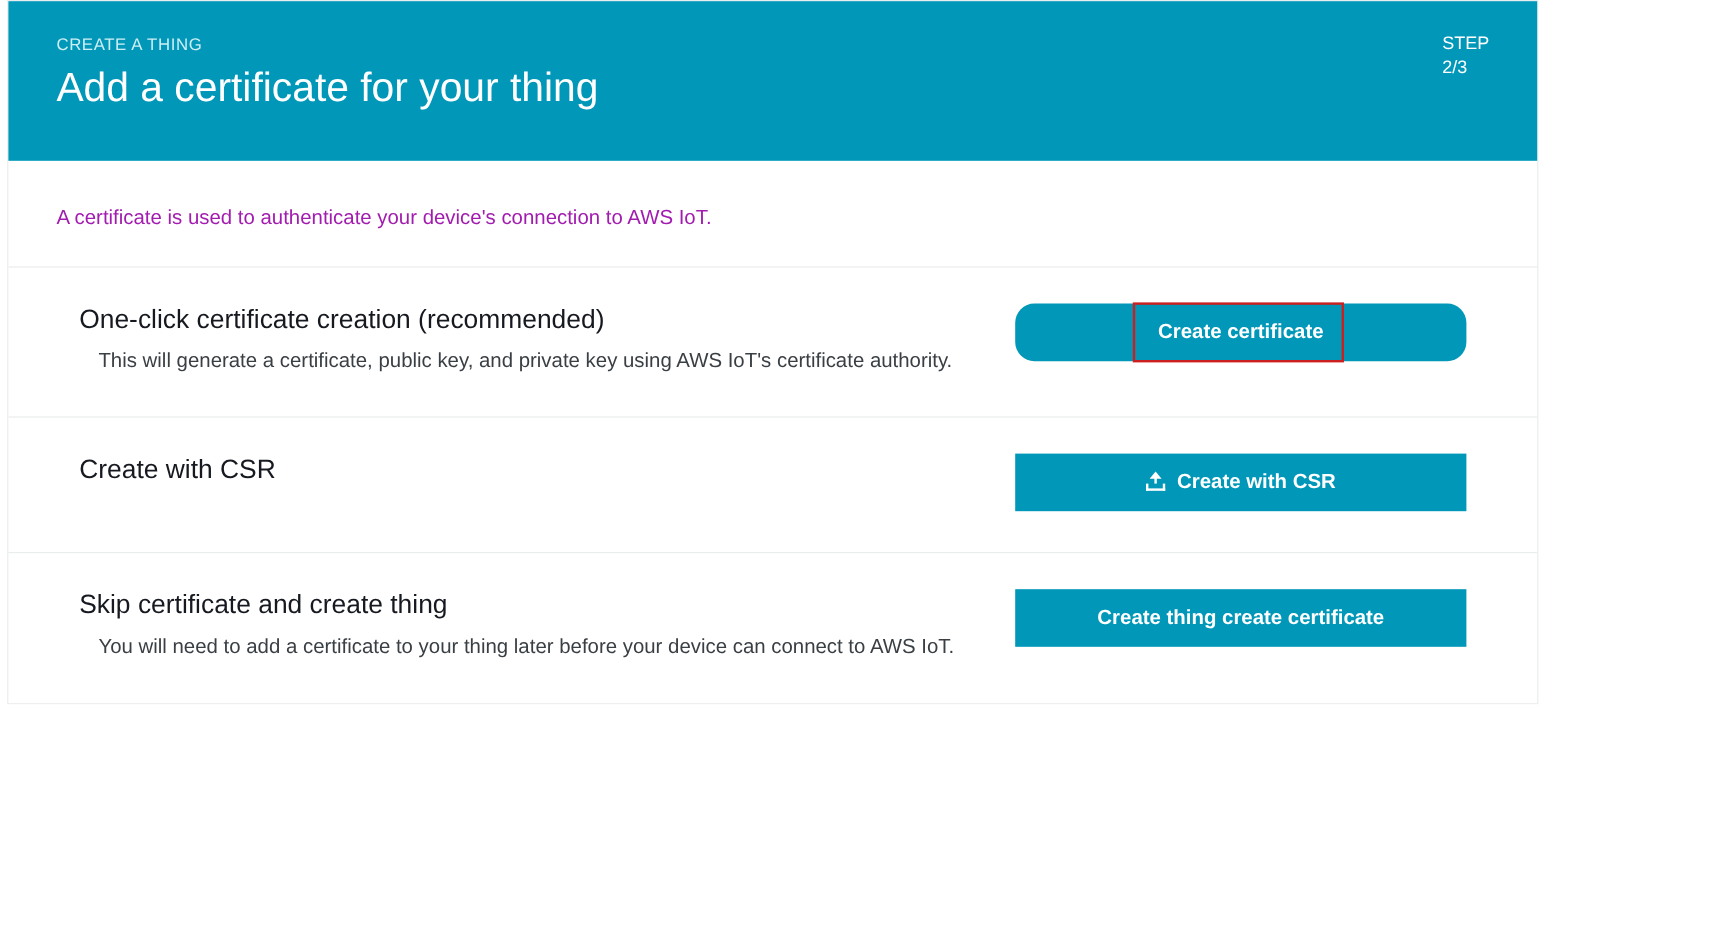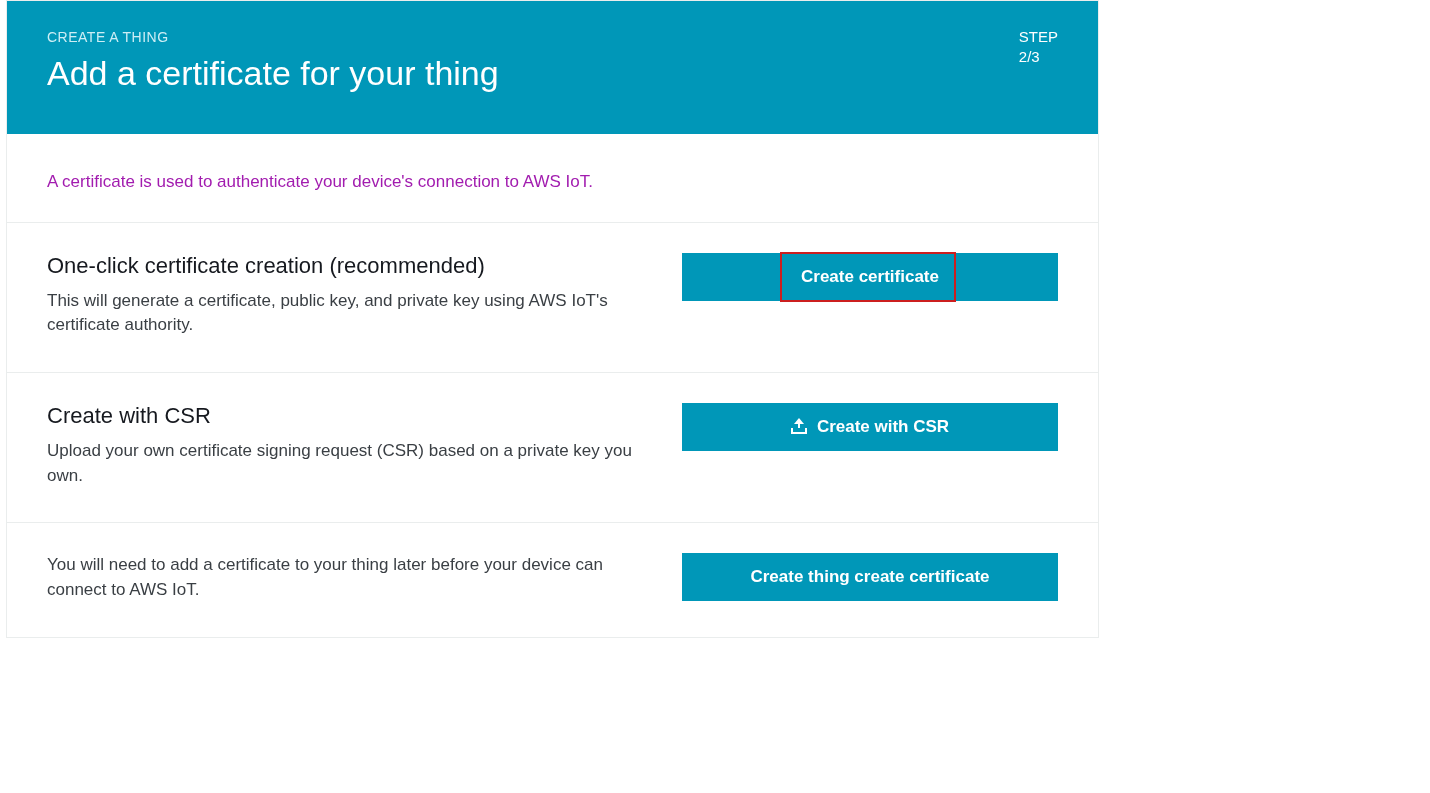--- a/index.html
+++ b/index.html
@@ -2,21 +2,21 @@
 <html><head>
 <meta charset="utf-8">
 <style>
   * { box-sizing: border-box; margin: 0; padding: 0; }
   body {
     font-family: "Amazon Ember", "Helvetica Neue", Helvetica, Arial, sans-serif;
     background: #ffffff;
     color: #16191f;
   }
   .page {
-    width: 1093px;
+    width: 1276px;
     margin-left: 6px;
     background: #ffffff;
     border: 1px solid #eaeded;
   }
   .header {
     background: #0097b8;
     color: #ffffff;
     padding: 28px 40px 40px 40px;
     position: relative;
   }
@@ -42,36 +42,37 @@
   }
   .intro {
     padding: 38px 40px 30px 40px;
     font-size: 17px;
     color: #a21caf;
   }
   .section {
     padding: 30px 40px 34px 40px;
     display: flex;
     align-items: flex-start;
-    justify-content: space-between;
+    justify-content: center;
     gap: 40px;
     border-top: 1px solid #eaeded;
   }
   .section:first-of-type { border-top: none; padding-top: 4px; }
   .section-text { flex: 1 1 auto; max-width: 740px; }
   .section-title {
     font-size: 22px;
     font-weight: 400;
     color: #16191f;
     margin-bottom: 10px;
   }
   .section-desc {
     font-size: 17px;
     color: #3a3f44;
     line-height: 1.45;
+    margin-left: 16px;
   }
   .section-action {
     flex: 0 0 376px;
     display: flex;
     flex-direction: column;
     align-items: stretch;
   }
   .btn {
     background: #0097b8;
     color: #ffffff;
@@ -79,21 +80,21 @@
     padding: 14px 10px;
     font-size: 17px;
     font-weight: 700;
     cursor: pointer;
     width: 100%;
     display: flex;
     align-items: center;
     justify-content: center;
     gap: 10px;
   }
-  .btn.highlight-wrap { position: relative; }
+  .btn.highlight-wrap { position: relative; border-radius: 16px; }
   .highlight-frame {
     position: absolute;
     top: -1px; left: 98px; right: 102px; bottom: -1px;
     border: 2px solid #cc1f1f;
     pointer-events: none;
   }
   .upload-icon {
     width: 16px; height: 14px; display: inline-block; position: relative;
   }
   .upload-icon::before {
@@ -147,35 +148,35 @@
       <button class="btn highlight-wrap">
         <span>Create certificate</span>
         <span class="highlight-frame"></span>
       </button>
     </div>
   </div>
 
   <div class="section">
     <div class="section-text">
       <h2 class="section-title">Create with CSR</h2>
-      <p class="section-desc">Upload your own certificate signing request (CSR) based on a private key you own.</p>
     </div>
     <div class="section-action">
       <button class="btn">
         <span class="upload-icon">
             <span class="upload-stem"></span>
           </span>
         <span>Create with CSR</span>
       </button>
     </div>
   </div>
 
 
   <div class="section">
     <div class="section-text">
+      <h2 class="section-title">Skip certificate and create thing</h2>
       <p class="section-desc">You will need to add a certificate to your thing later before your device can connect to AWS IoT.</p>
     </div>
     <div class="section-action">
       <button class="btn">
         <span>Create thing create certificate</span>
       </button>
     </div>
   </div>
 
 </div>

